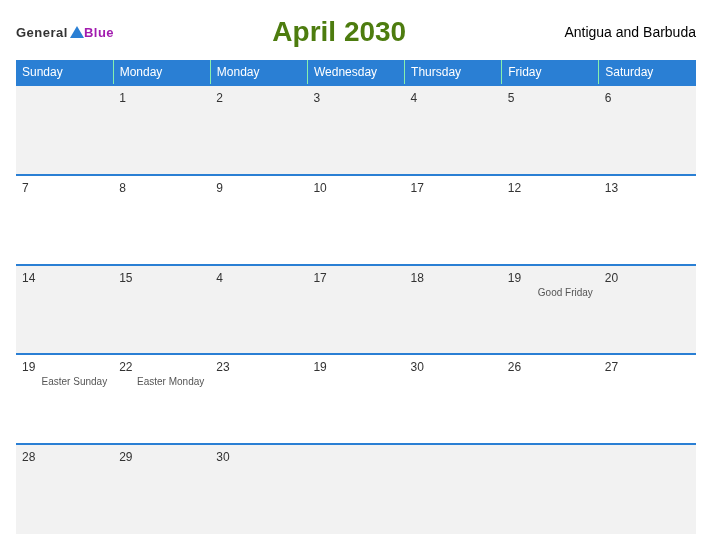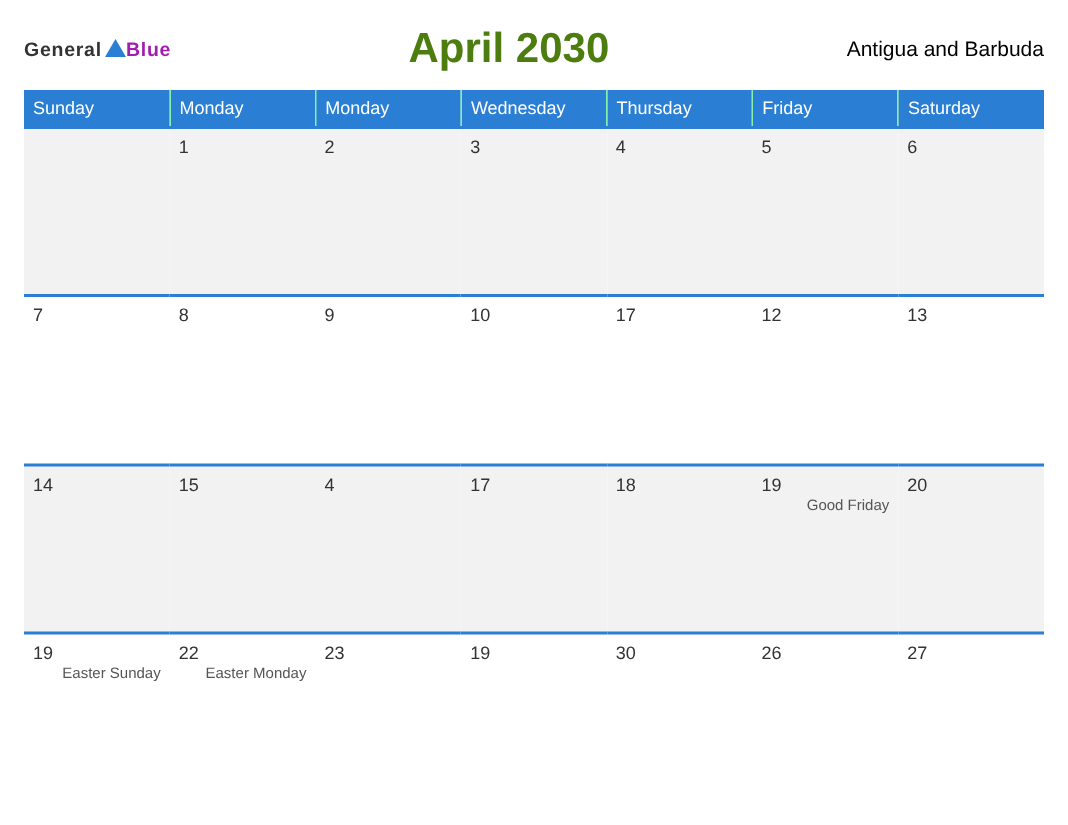--- a/index.html
+++ b/index.html
@@ -228,14 +228,29 @@
         <td>
           <span class="day-num">30</span>
         </td>
         <td>
           <span class="day-num">26</span>
         </td>
         <td>
           <span class="day-num">27</span>
         </td>
       </tr>
+      <tr>
+        <td>
+          <span class="day-num">28</span>
+        </td>
+        <td>
+          <span class="day-num">29</span>
+        </td>
+        <td>
+          <span class="day-num">30</span>
+        </td>
+        <td></td>
+        <td></td>
+        <td></td>
+        <td></td>
+      </tr>
     </tbody>
 </table>
 
 </body></html>

